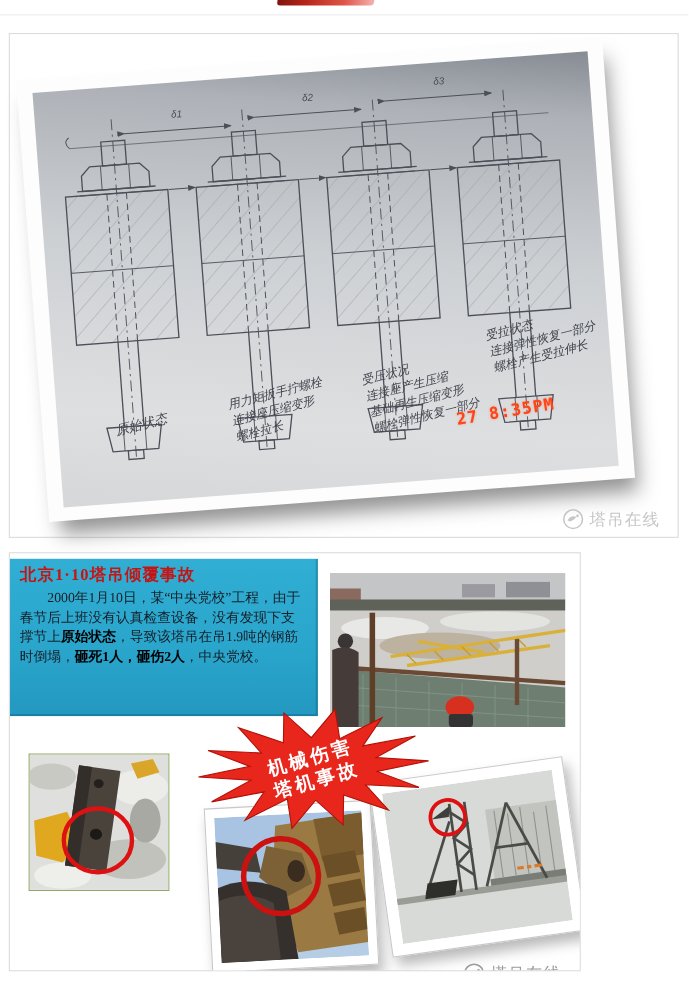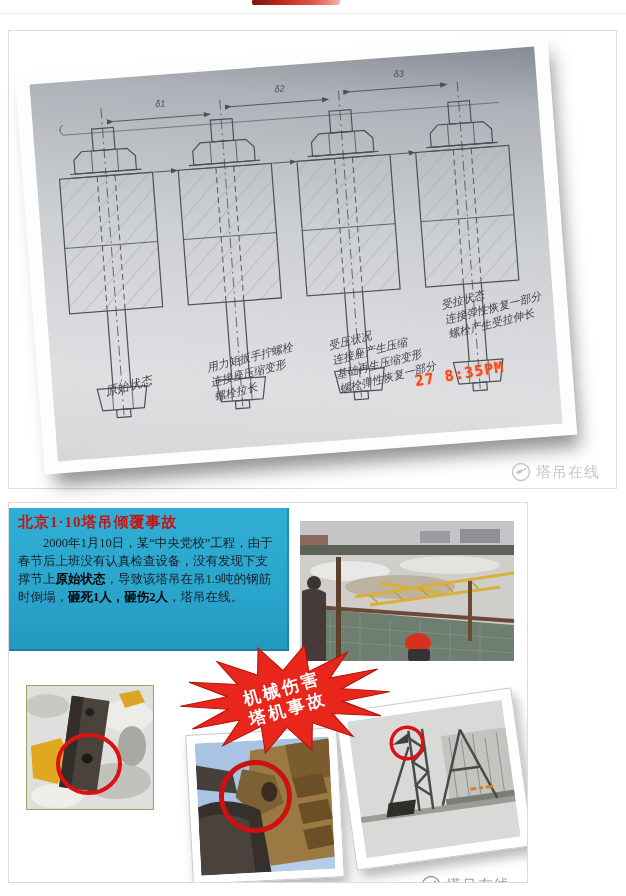--- a/index.html
+++ b/index.html
@@ -137,21 +137,21 @@
         </svg>
       </span>
       <span>塔吊在线</span>
     </div>
   </div>
 
   <div class="img-block" id="accident-block">
 
     <div class="blue-box">
       <div class="blue-title">北京1·10塔吊倾覆事故</div>
-      <p class="blue-body"><span>2000年1月10日，某“中央党校”工程，由于春节后上班没有认真检查设备，没有发现下支撑节上</span><span class="hl">原始状态</span><span>，导致该塔吊在吊1.9吨的钢筋时倒塌，</span><span class="hl">砸死1人，砸伤2人</span><span>，塔吊在线。</span></p>
+      <p class="blue-body"><span>2000年1月10日，某“中央党校”工程，由于春节后上班没有认真检查设备，没有发现下支撑节上</span><span class="hl">原始状态</span><span>，导致该塔吊在吊1.9吨的钢筋时倒塌，</span><span class="hl">砸死1人，砸伤2人</span><span>，中央党校。</span></p>
     </div>
 
     <div class="site-photo">
       <svg class="fillbox" viewBox="0 0 214 140">
         <rect x="0" y="0" width="214" height="140" fill="#cfcecb"></rect>
         <rect x="0" y="0" width="214" height="26" fill="#c3c5c7"></rect>
         <rect x="0" y="14" width="28" height="14" fill="#8a6a5f"></rect>
         <rect x="120" y="10" width="30" height="12" fill="#9a9aa0"></rect>
         <rect x="160" y="8" width="40" height="14" fill="#8f9096"></rect>
         <rect x="0" y="24" width="214" height="10" fill="#5f6258"></rect>

